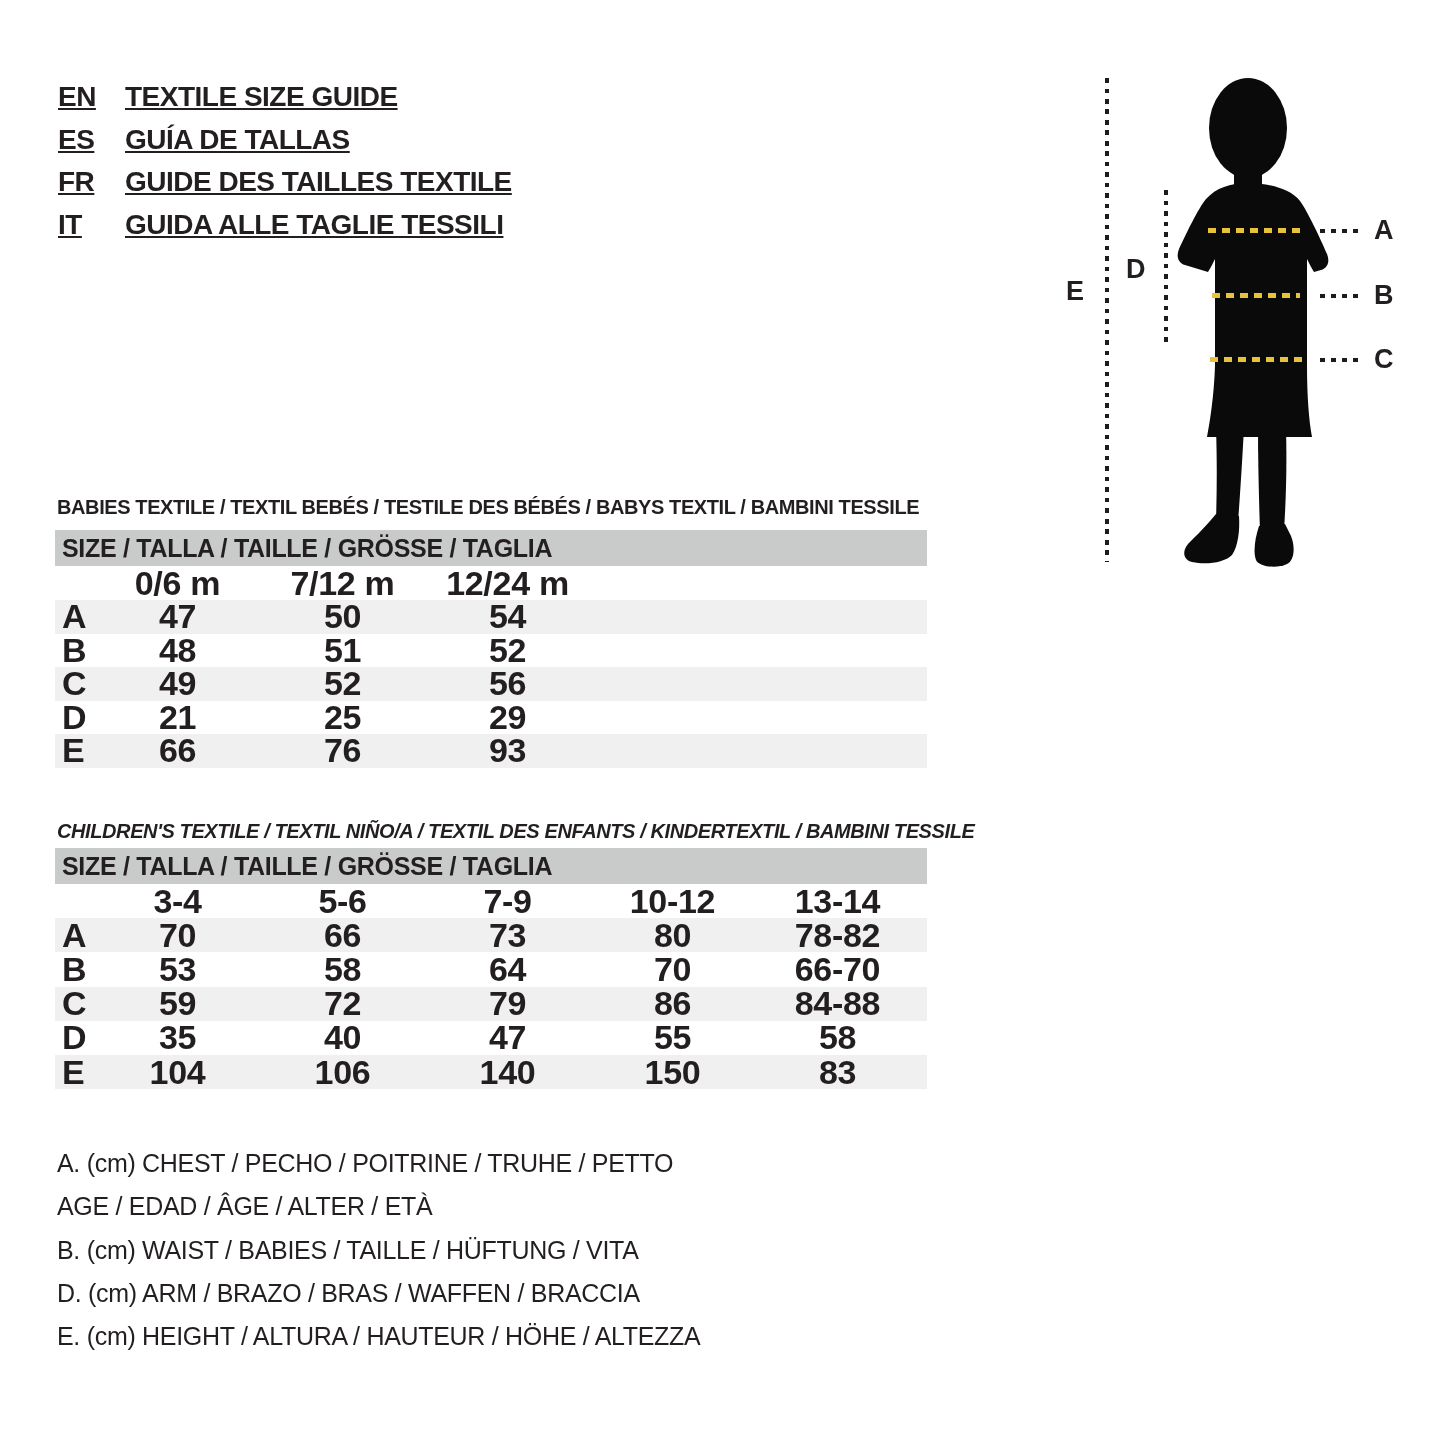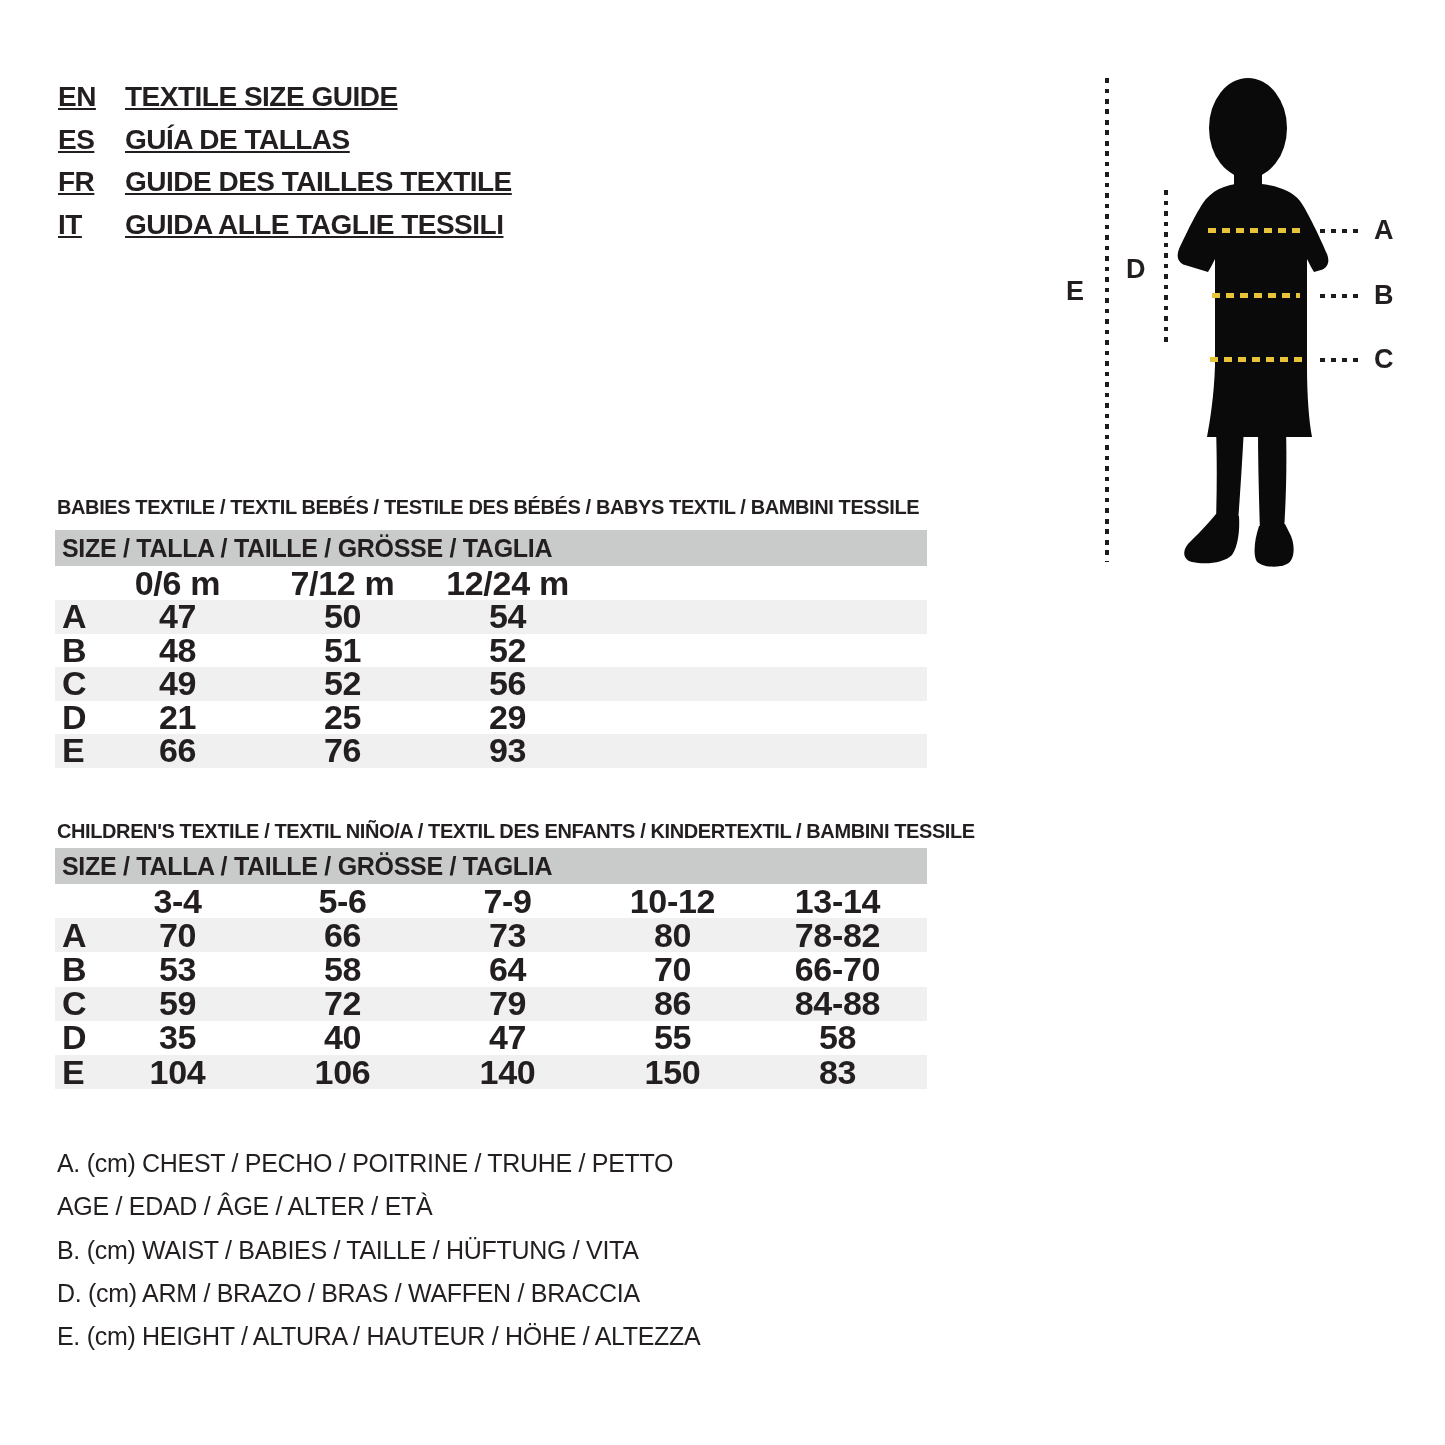--- a/index.html
+++ b/index.html
@@ -7,21 +7,21 @@
     position:relative;width:1445px;height:1445px;background:#fff;overflow:hidden;
     font-family:"Liberation Sans","DejaVu Sans",sans-serif;color:#231f20;
   }
   
   .langs{position:absolute;left:58px;top:76px;}
   .lang-row{display:flex;height:42.5px;align-items:center;font-weight:700;font-size:28px;letter-spacing:-0.5px;white-space:nowrap;text-decoration:underline;}
   .lang-code{width:67px;flex:0 0 auto;}
   
   .table-title{position:absolute;font-size:20px;font-weight:700;letter-spacing:-0.4px;white-space:nowrap;}
   #babies-title{left:57px;top:479px;}
-  #children-title{left:57px;top:803px;}
+  #children-title{left:57px;top:803px;font-style:italic;}
   
   .size-table{position:absolute;width:872px;font-weight:bold;}
   #babies-table{left:55px;top:530px;}
   #children-table{left:55px;top:848px;}
   .size-bar{height:36px;background:var(--bar_gray,#c9caca);display:flex;align-items:center;
     padding-left:7px;box-sizing:border-box;font-size:25px;letter-spacing:-0.3px;white-space:nowrap;}
   .trow{display:flex;align-items:center;height:33.5px;}
   #children-table .trow{height:34.2px;}
   .trow.shade{background:var(--row_shade,#f0f0f0);}
   .trow.colhead{background:#fff;height:34px;}

